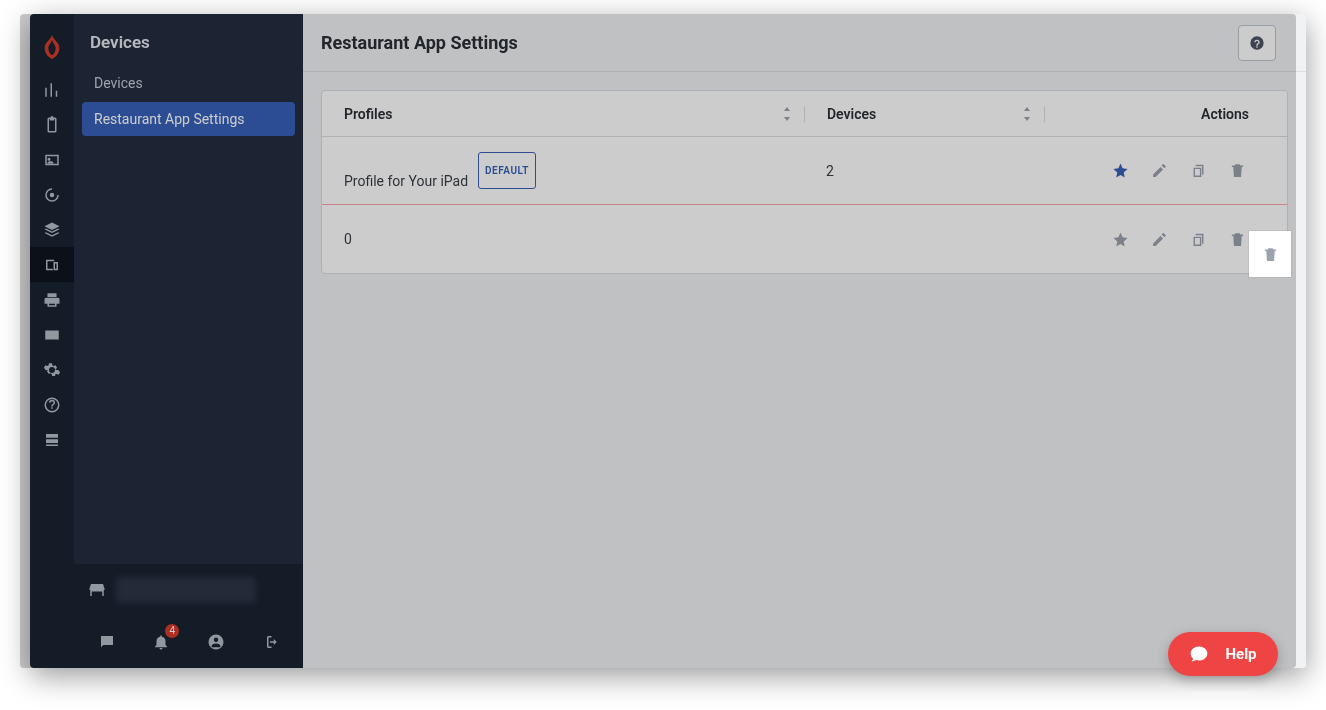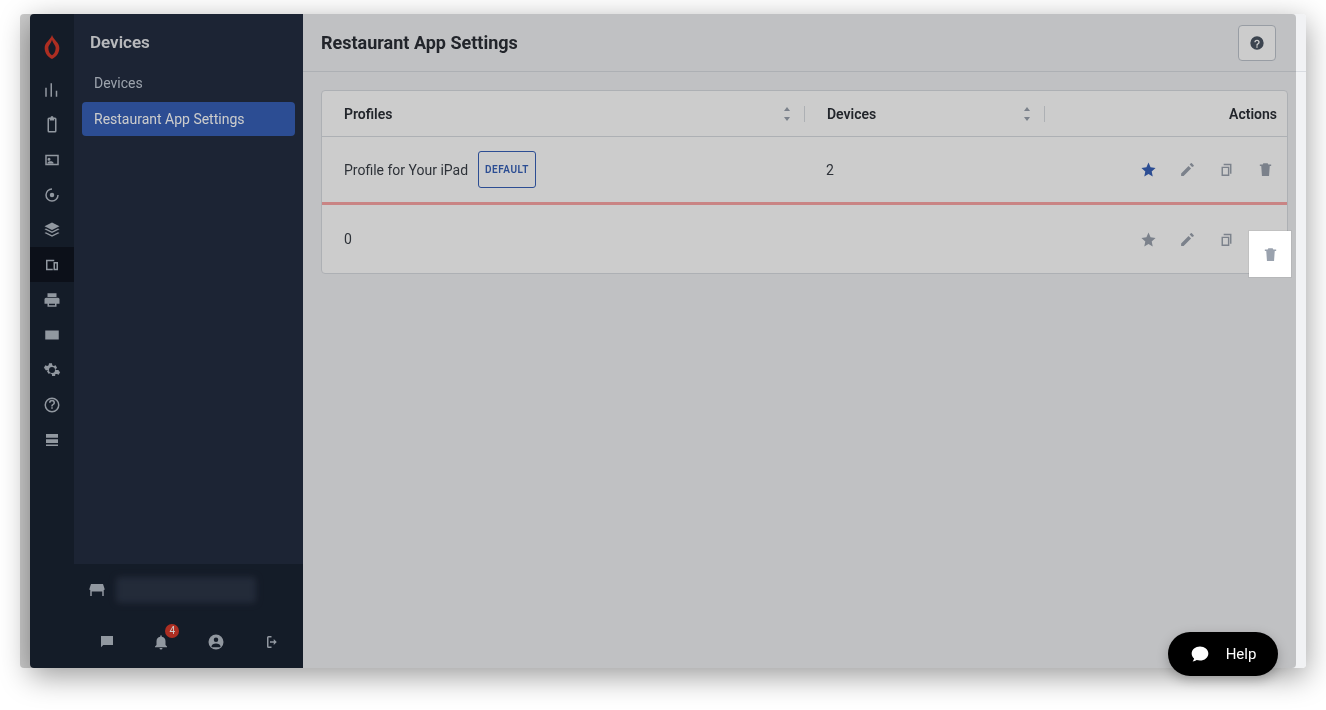--- a/index.html
+++ b/index.html
@@ -195,36 +195,36 @@
   }
   .thead {
     display:flex;
     border-bottom:1px solid #d9dce1;
     height:46px;
     align-items:center;
     font-weight:600;
     color:#2b2f36;
     font-size:14px;
   }
-  .col-profiles { width: 482px; padding: 0 22px; display:flex; align-items:center; position:relative;}
+  .col-profiles { width: 482px; padding: 0 22px; display:flex; align-items:flex-end; position:relative;}
   .col-devices  { width: 240px; padding: 0 22px; border-left:1px solid #d9dce1; display:flex; align-items:center; position:relative;}
-  .col-actions  { flex:1; padding: 0 10px; border-left:1px solid #d9dce1; display:flex; align-items:flex-end; justify-content:flex-end; position:relative;}
+  .col-actions  { flex:1; padding: 0 38px; border-left:1px solid #d9dce1; display:flex; align-items:flex-end; justify-content:flex-end; position:relative;}
   .sort-caret {
     position:absolute;
     right:12px;
     top:50%;
     transform:translateY(-50%);
     color:#9aa2ae;
     width:10px; height:14px;
   }
   .trow {
     display:flex;
     height:68px;
     align-items:center;
-    border-bottom:3px solid #fca5a5;
+    border-bottom:1px solid #fca5a5;
     font-size:14px;
     color:#3a3f47;
   }
   .trow:last-child { border-bottom:none; }
   .trow .col-devices { border-left:none; }
   .trow .col-actions { border-left:none; }
   .default-badge {
     display:inline-block;
     border:1px solid #3761b8;
     color:#3761b8;
@@ -264,28 +264,28 @@
     box-shadow: 0 0 0 1px rgba(0,0,0,0.05);
   }
   .highlight-cell svg { width:17px; height:17px; }
   
   .help-fab {
     position:absolute;
     right: 48px;
     bottom: 34px;
     width: 110px;
     height: 44px;
-    background:#000000;
+    background:#ef4444;
     color:#fff;
     border-radius: 22px;
     display:flex;
     align-items:center;
     justify-content:center;
     gap:16px;
-    font-weight:400;
+    font-weight:700;
     font-size:15px;
     z-index:70;
     cursor:pointer;
     box-shadow: 0 4px 12px rgba(0,0,0,0.25);
   }
   .help-fab svg { width:20px; height:20px; }
 </style>
 </head>
 <body>
 

